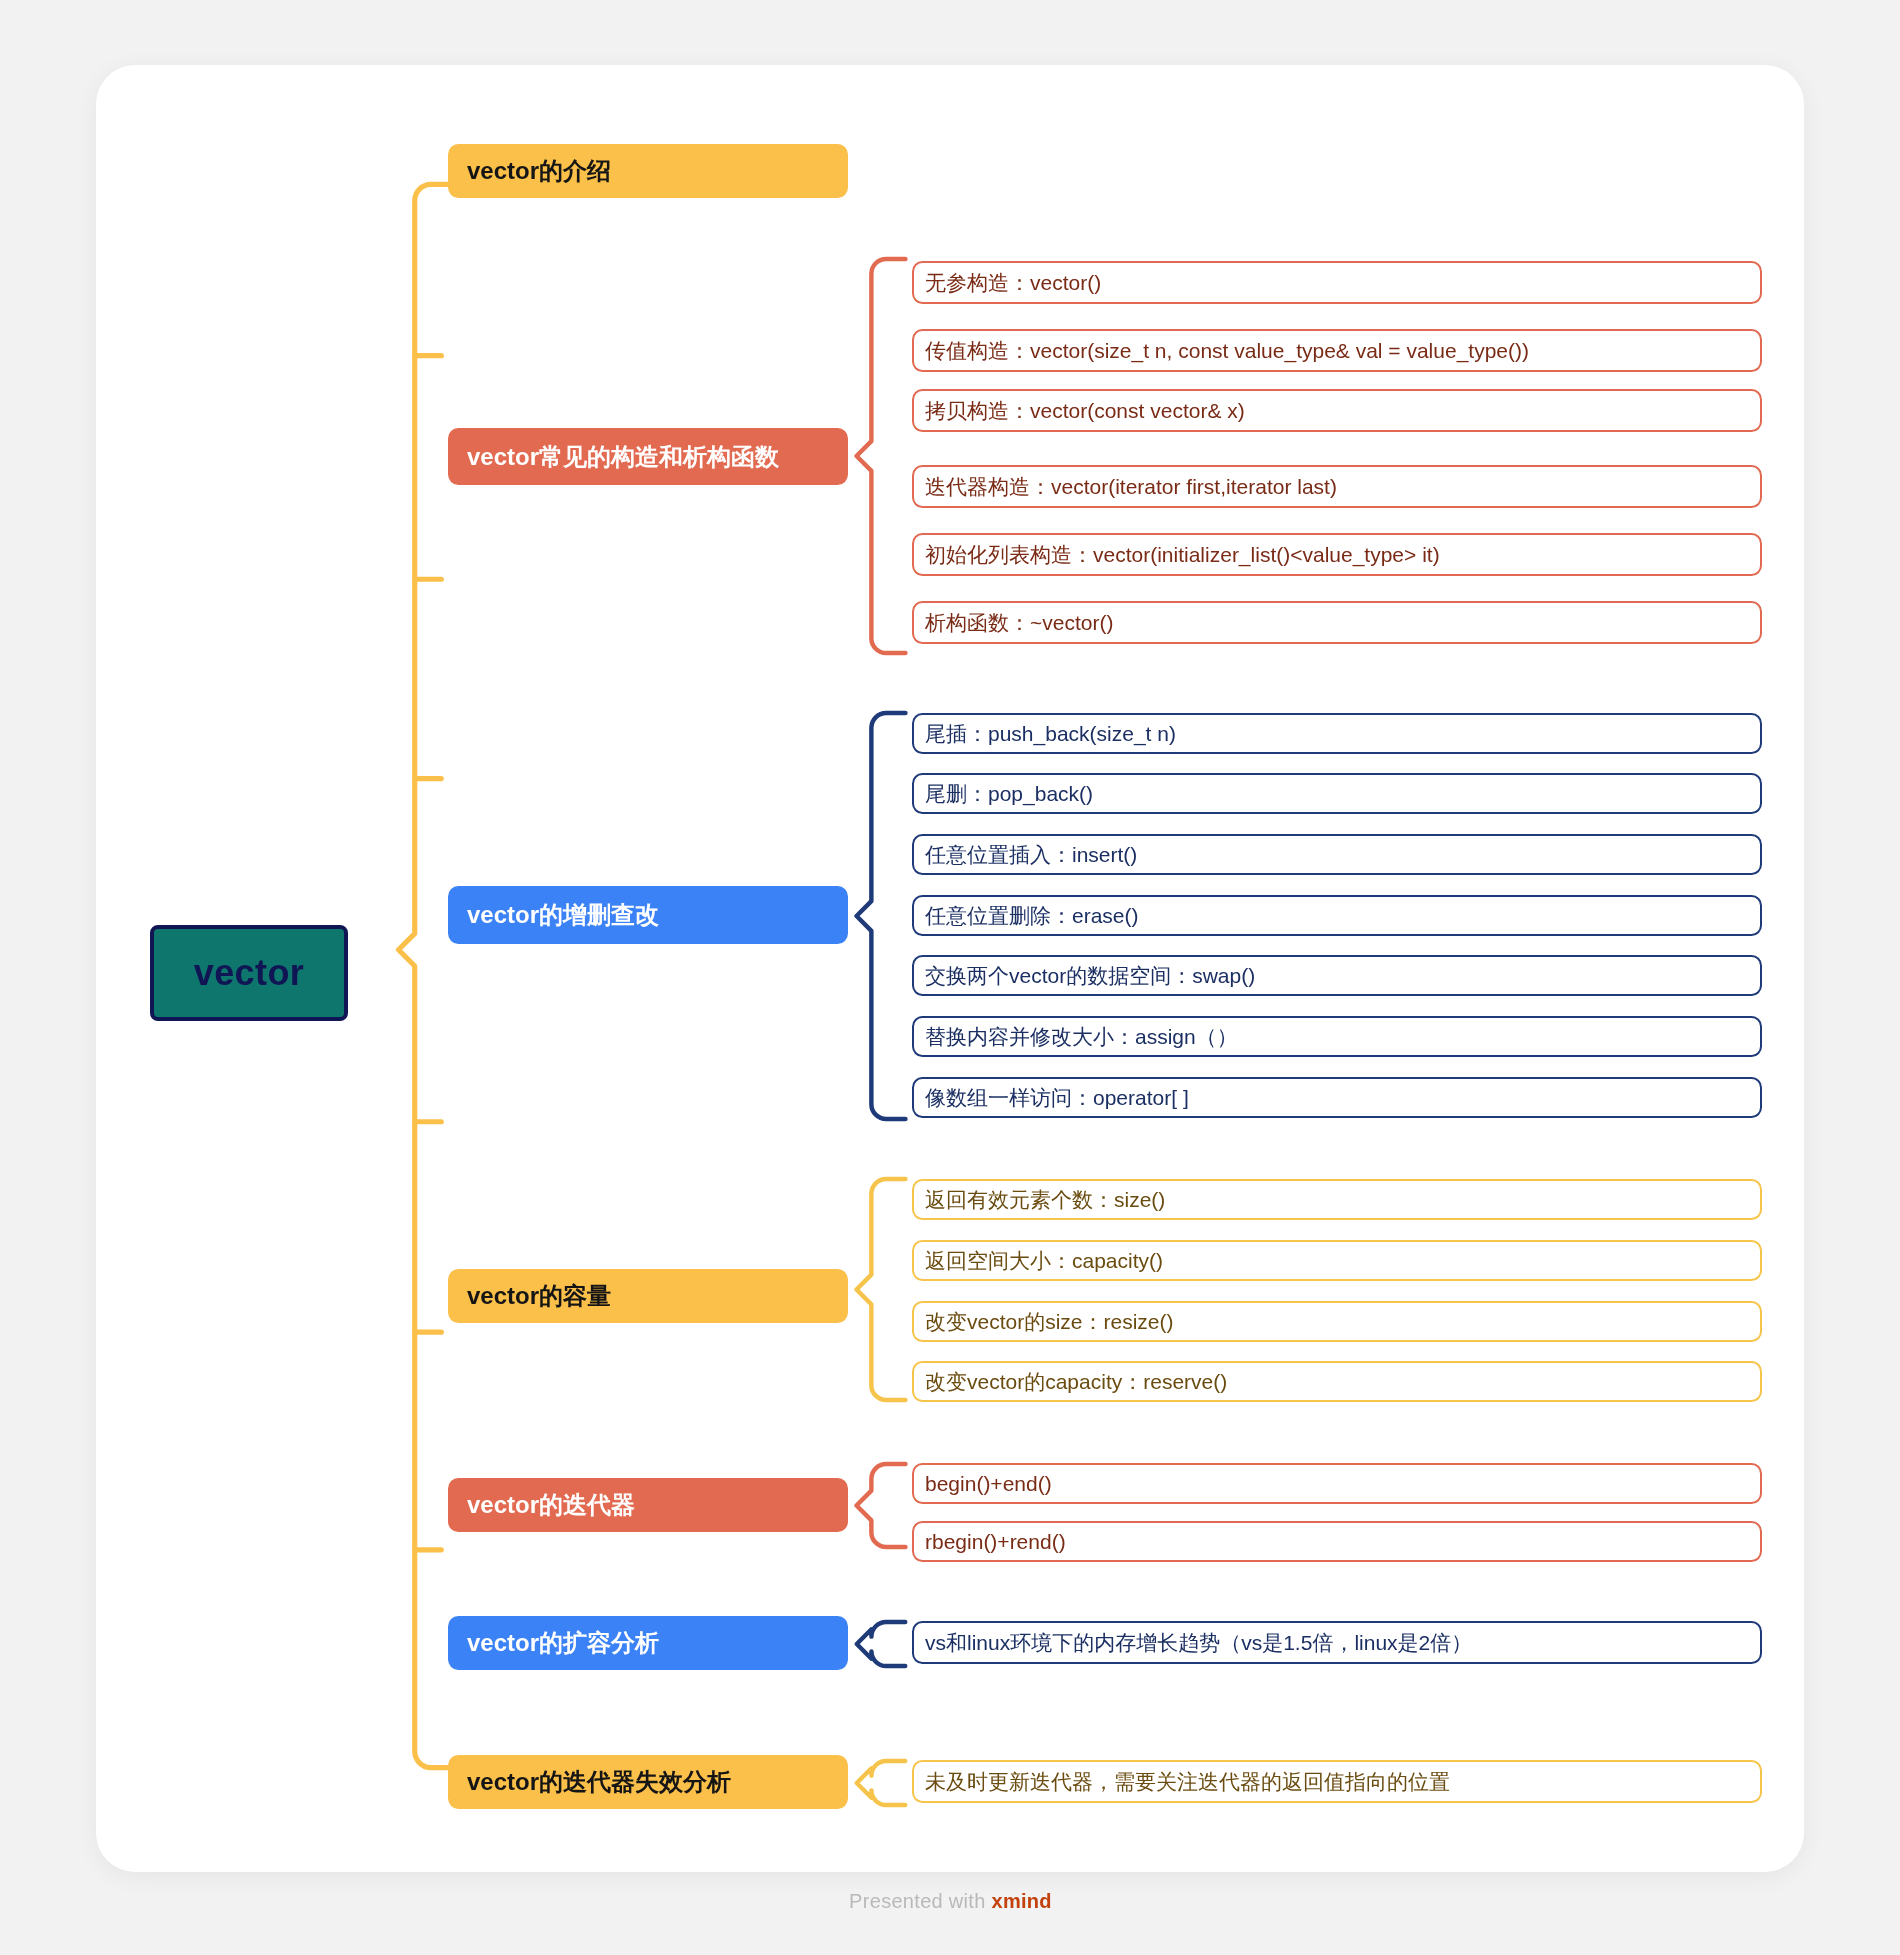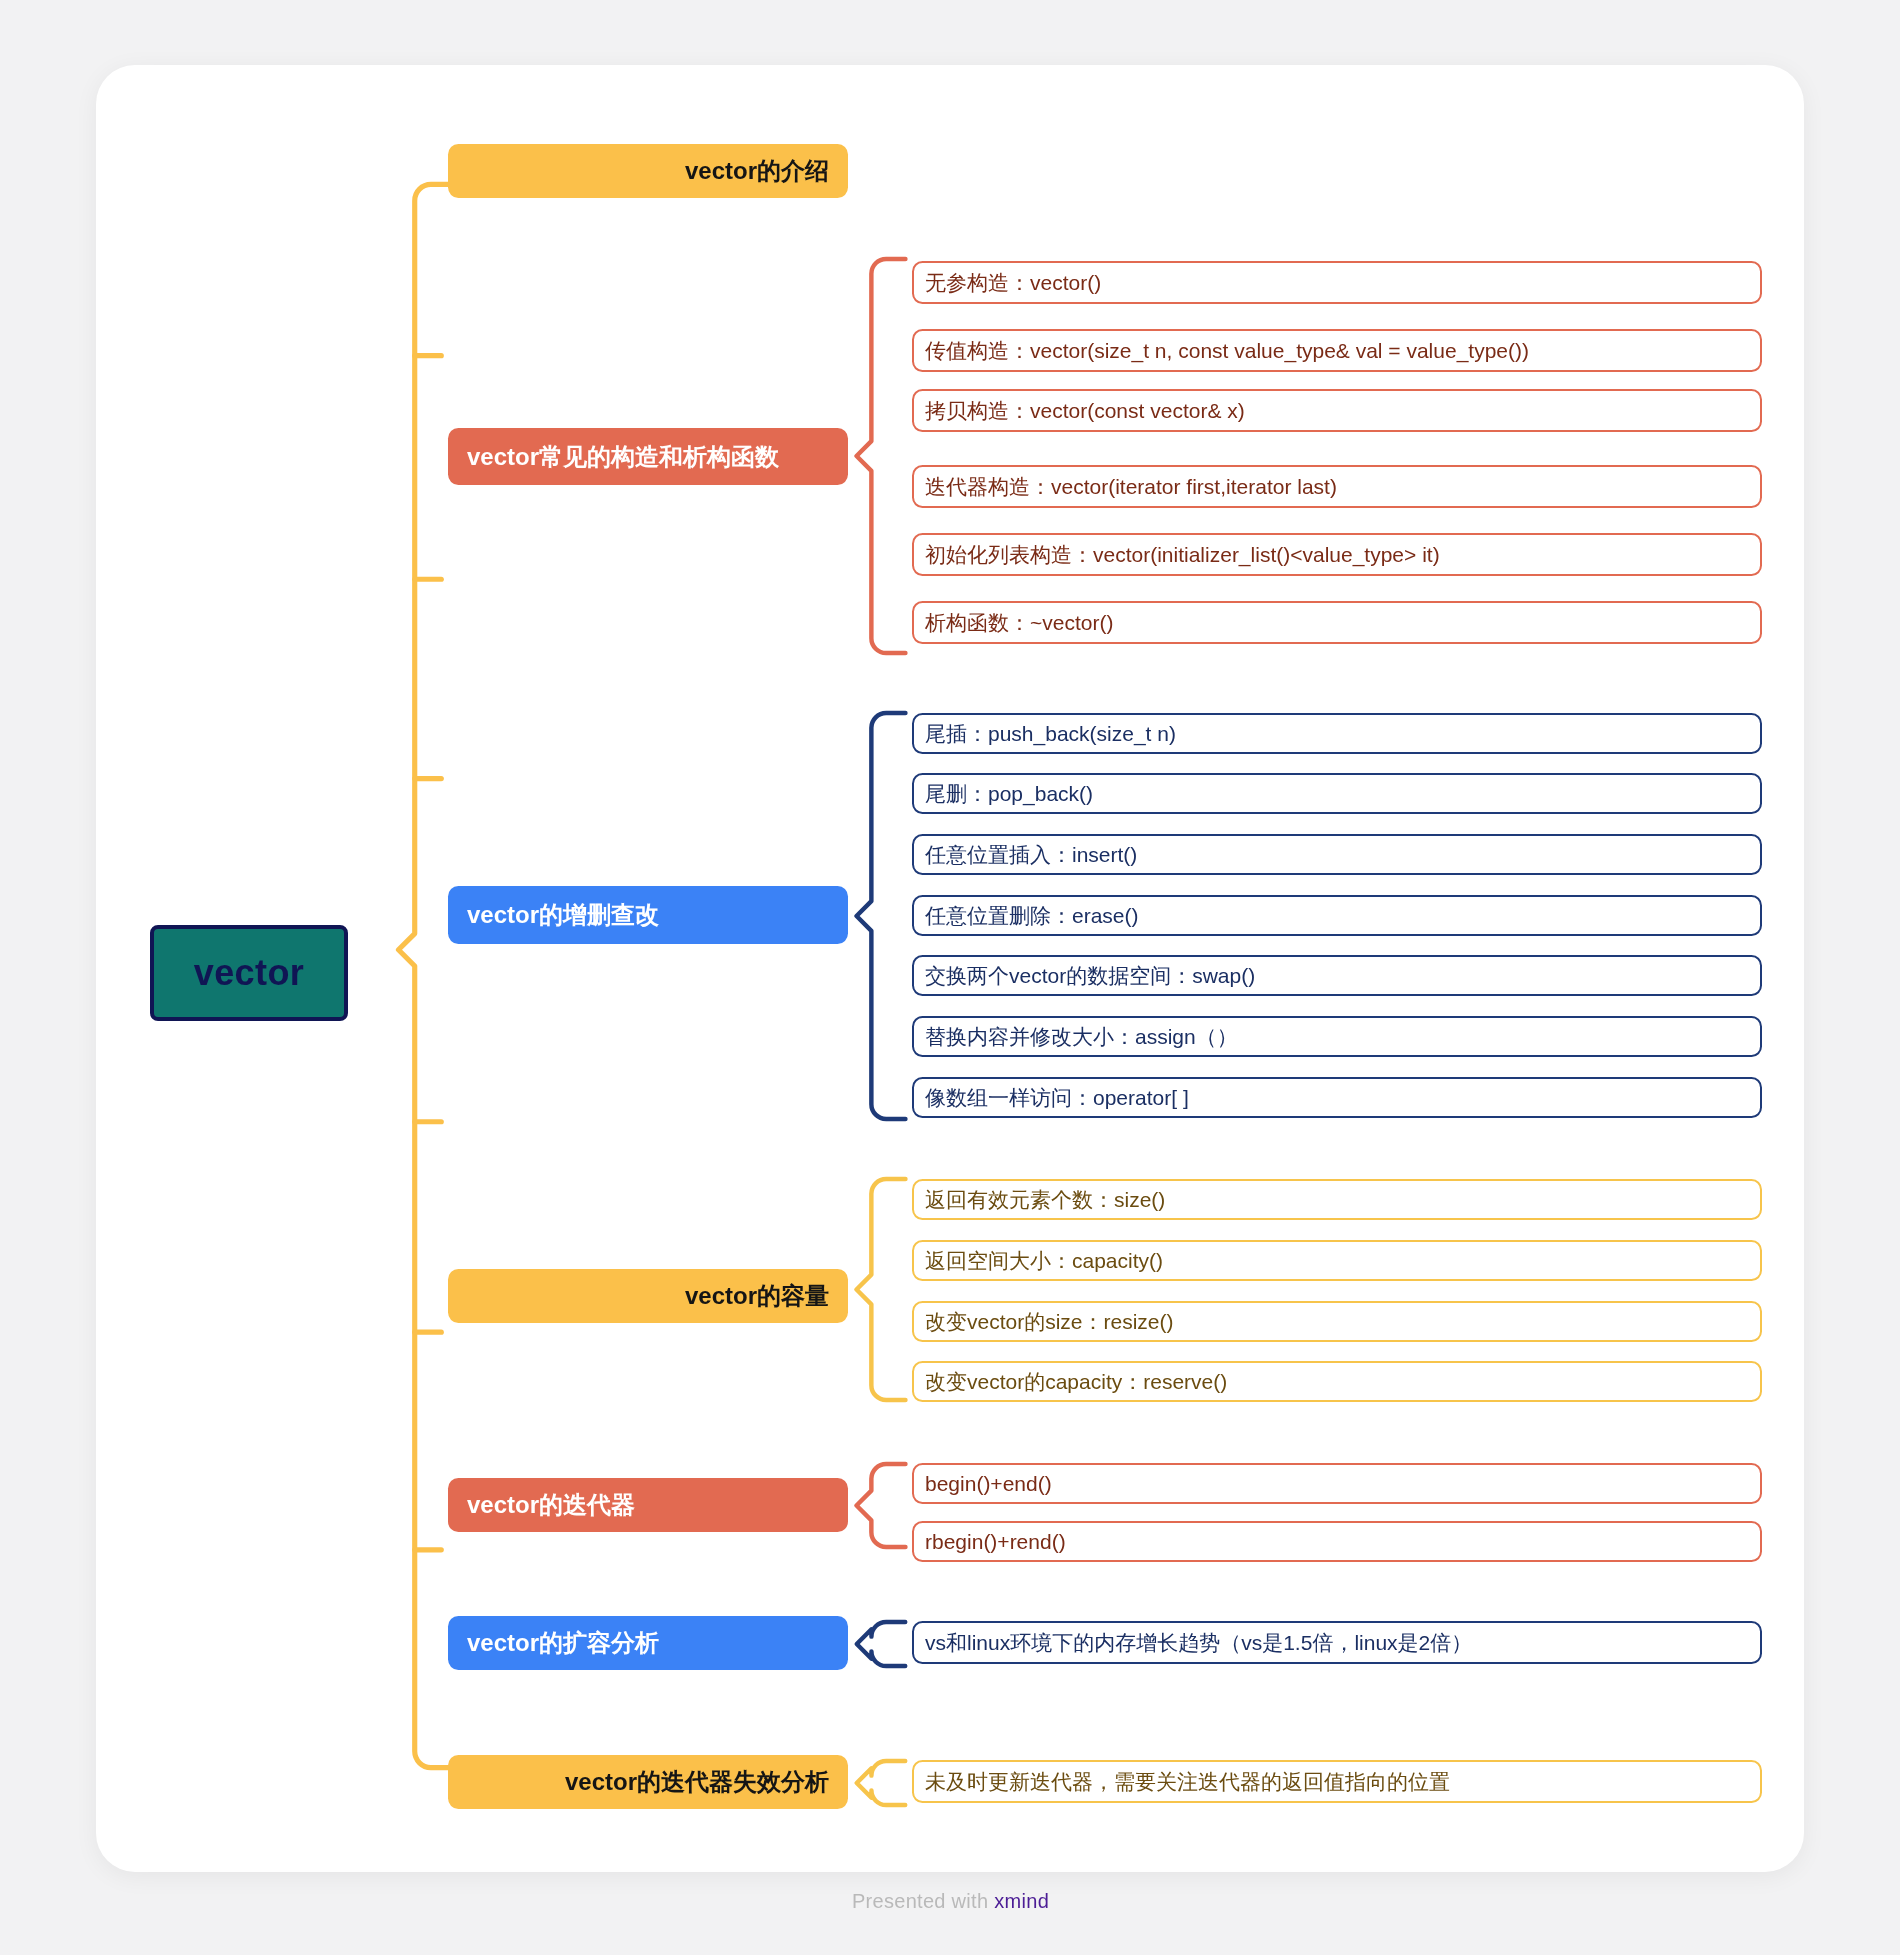--- a/index.html
+++ b/index.html
@@ -61,21 +61,21 @@
   .branch {
     position: absolute;
     display: flex;
     align-items: center;
     border-radius: 10.4px;
     padding: 0 19px;
     font-size: 24px;
     font-weight: bold;
     white-space: nowrap;
   }
-  .branch.yellow { background: #fbc04a; color: #151515; font-weight: 600; justify-content: flex-end;}
+  .branch.yellow { background: #fbc04a; color: #151515; font-weight: 600;}
   .branch.coral  { background: #e26a51; color: #ffffff; }
   .branch.navy   { background: #3b82f6; color: #ffffff; }
 
   
   .leaf {
     position: absolute;
     display: flex;
     align-items: center;
     background: #ffffff;
     border-radius: 10.4px;
@@ -95,21 +95,21 @@
   
   .footer {
     position: absolute;
     left: 0; right: 0;
     top: 1890px;
     text-align: center;
     font-size: 20px;
     color: #b9b9b9;
     letter-spacing: 0.3px;
   }
-  .footer .brand { font-weight: normal; color: #4c1d95; }
+  .footer .brand { font-weight: bold; color: #c2410c; }
 </style>
 </head>
 <body>
 
 <div class="page">
   <div class="canvas-card"></div>
 
   <div class="root-node">
     <span>vector</span>
   </div>

